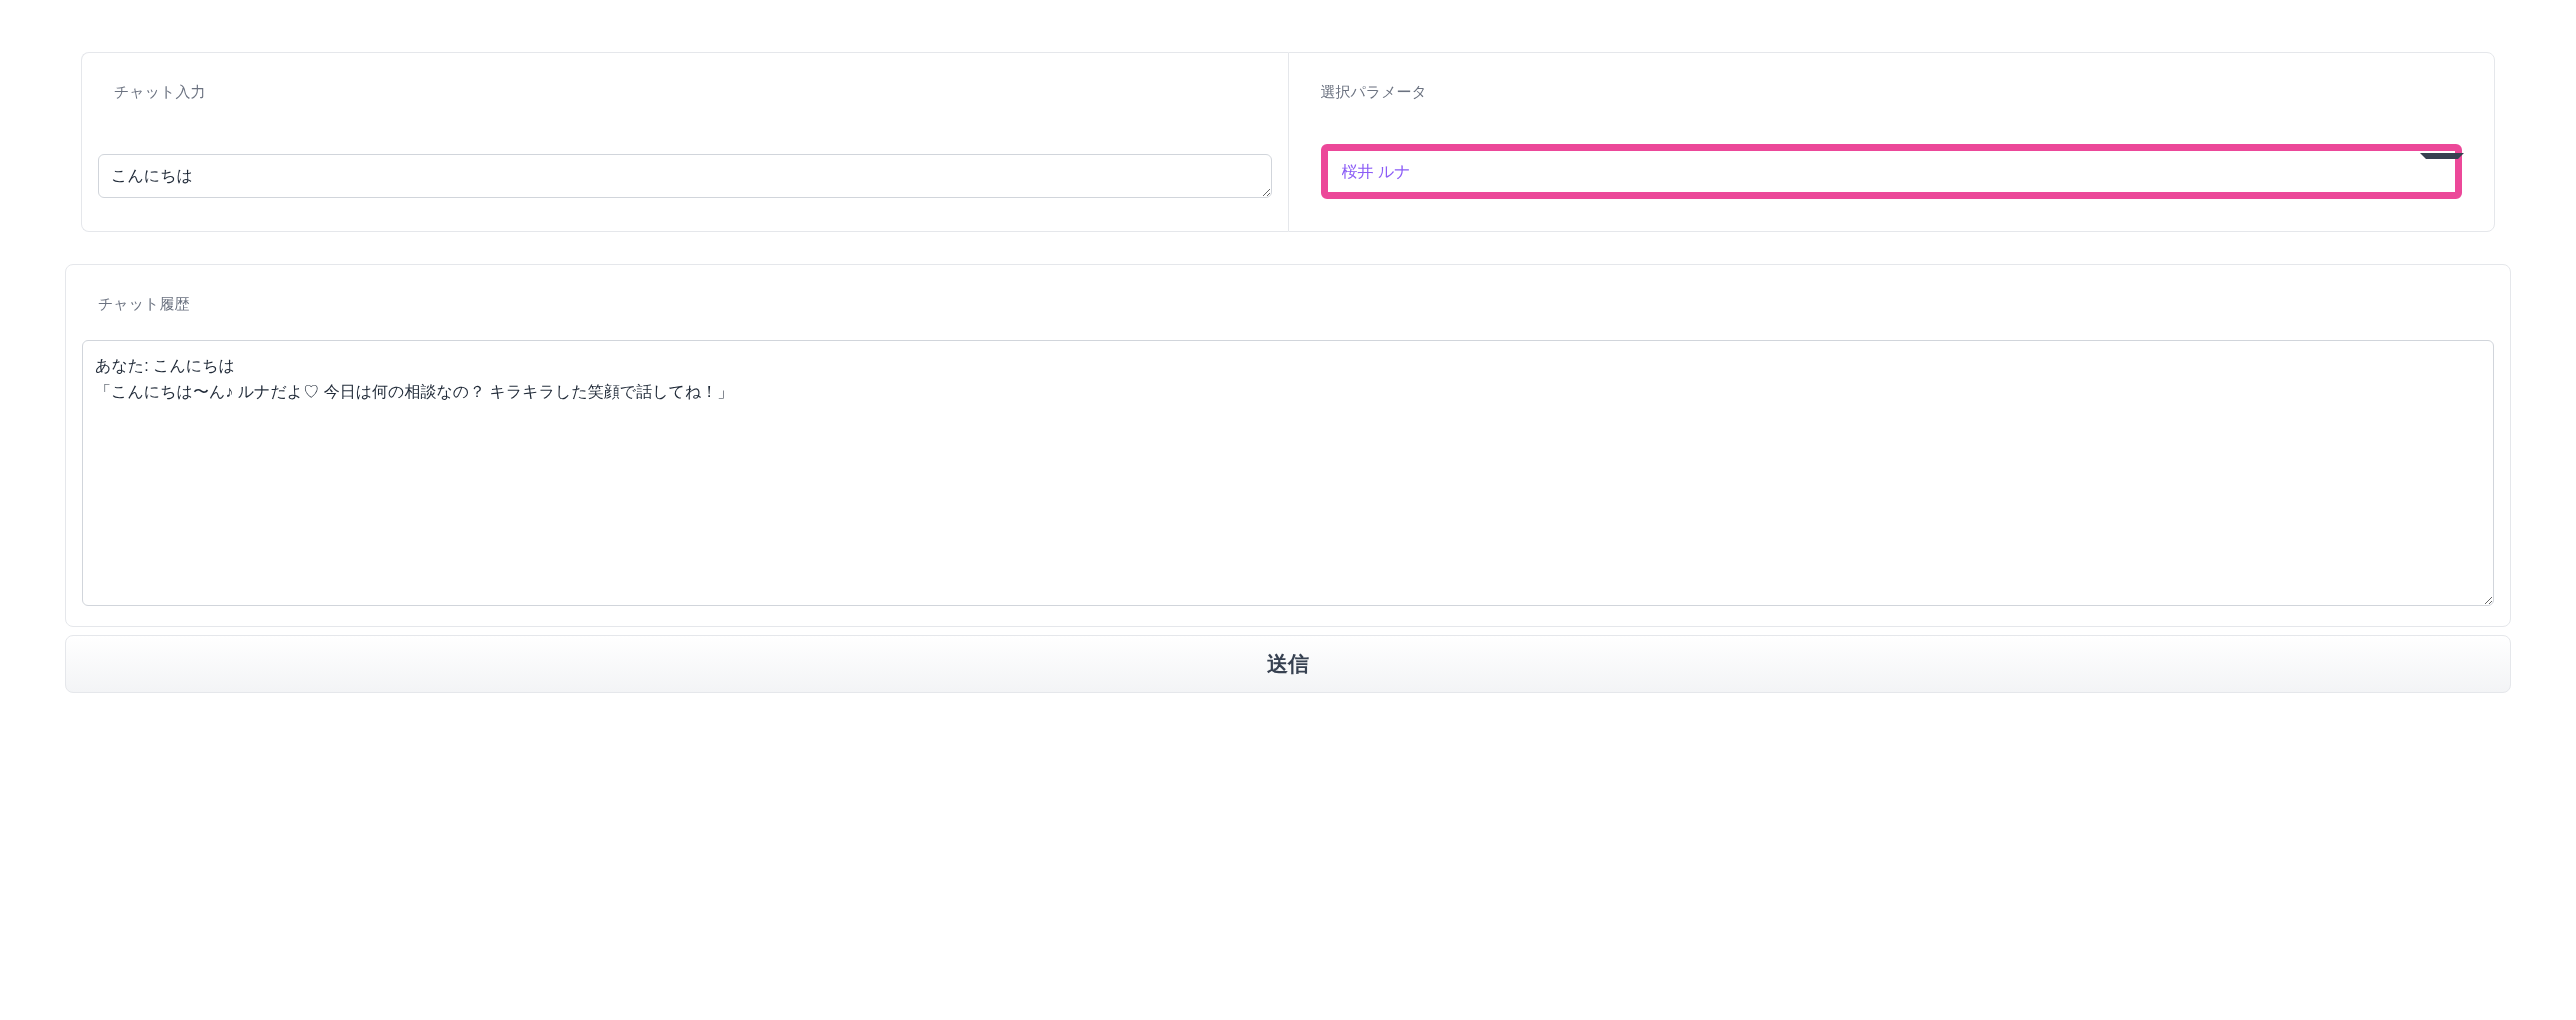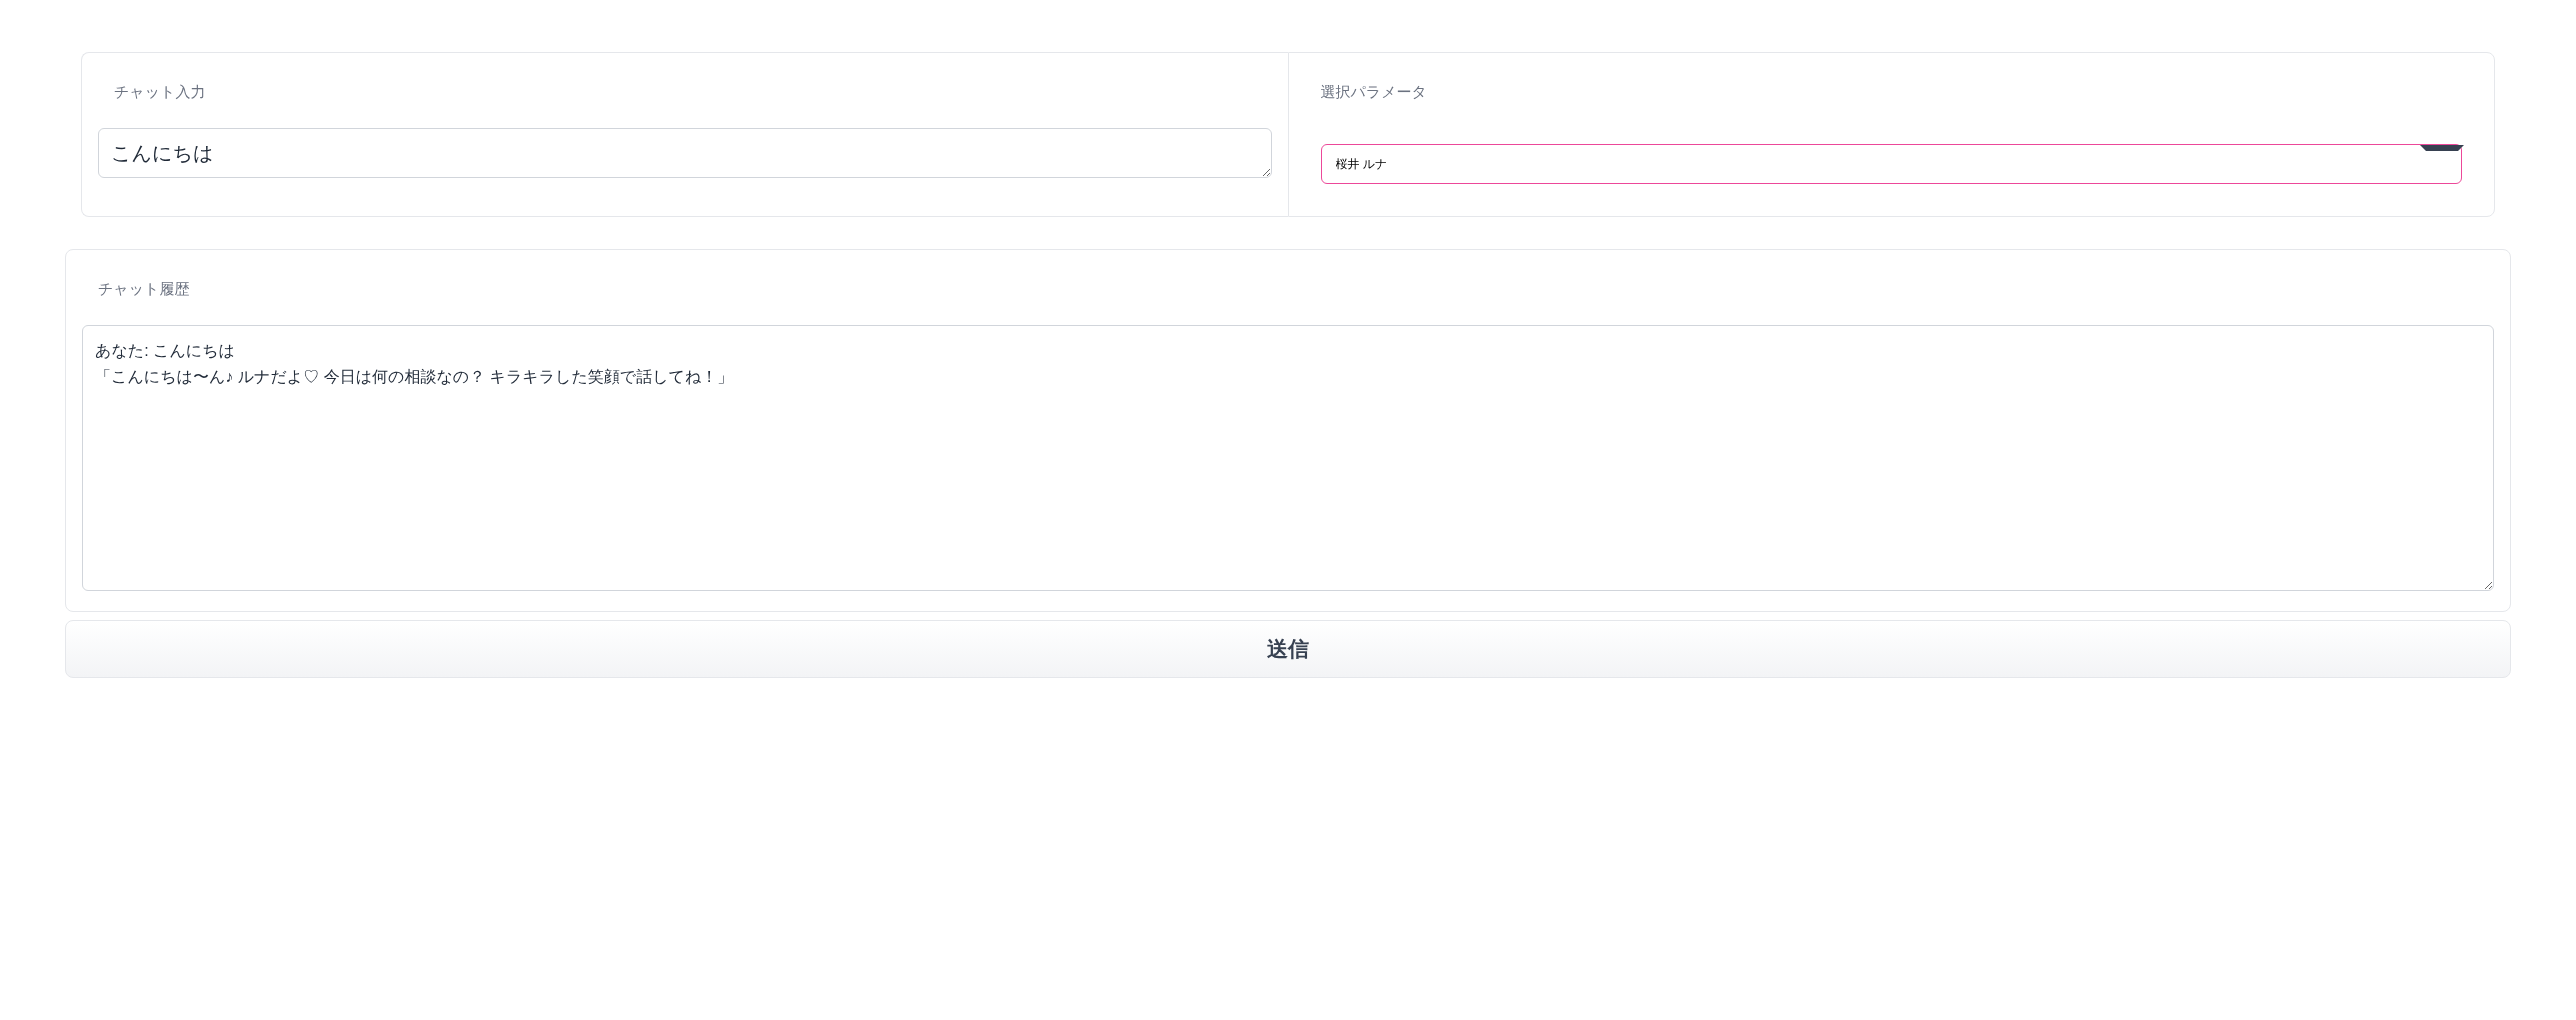--- a/index.html
+++ b/index.html
@@ -39,43 +39,44 @@
       font-size: 15px;
       color: #6b7280;
       margin-bottom: 10px;
       display: block;
     }
     .text-input {
       width: 100%;
       border: 1px solid #d1d5db;
       border-radius: 6px;
       padding: 10px 12px;
-      font-size: 20px;
+      font-size: 16px;
       font-family: inherit;
       resize: both;
       min-height: 43px;
       line-height: 1.4;
       color: #1f2937;
+      margin-top: 26px;
     }
     .select-wrapper {
       position: relative;
       width: 100%;
     }
     .select-input {
       width: 100%;
-      border: 1px solid #ec4899;
+      border: 7px solid #ec4899;
       border-radius: 6px;
       padding: 12px 39px 12px 14px;
-      font-size: 12px;
+      font-size: 16px;
       font-family: inherit;
       background: #ffffff;
       appearance: none;
       -webkit-appearance: none;
       cursor: pointer;
-      color: #000000;
+      color: #8b5cf6;
     }
     .select-chevron {
       position: absolute;
       right: 14px;
       top: 50%;
       transform: translateY(-50%);
       pointer-events: none;
       width: 0;
       height: 0;
       border-left: 6px solid transparent;

